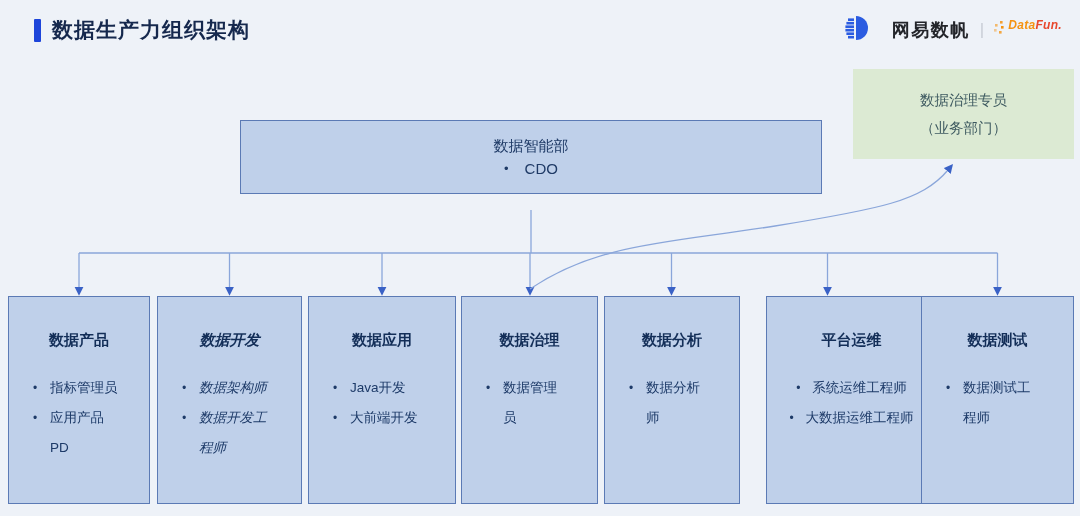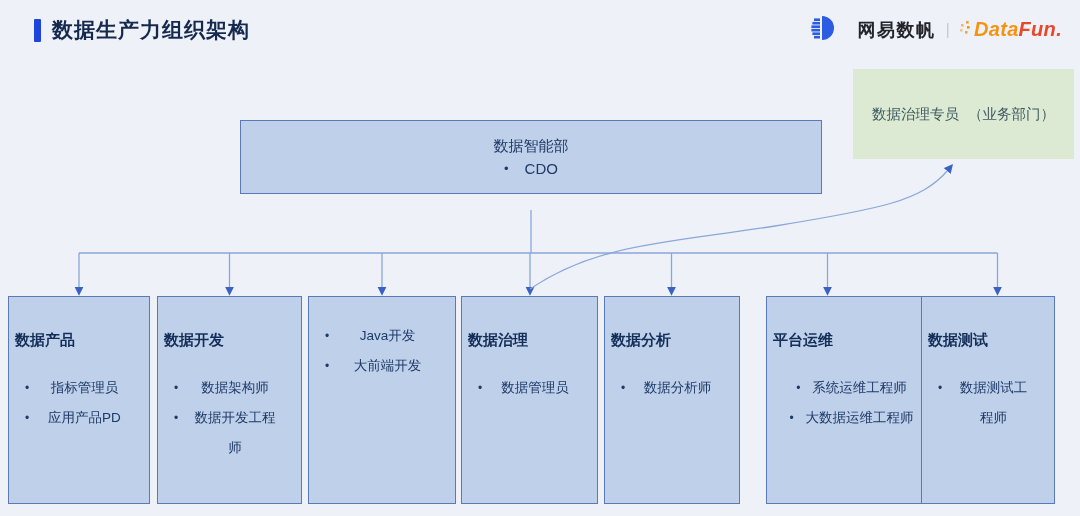--- a/index.html
+++ b/index.html
@@ -13,21 +13,21 @@
   
   .header { position:absolute; top:16px; left:28px; display:flex; align-items:center; gap:11px;margin-left:6px; }
   .accent-bar { width:7px; height:23px; background:#1d45da; border-radius:1px; }
   .page-title { margin:0; font-size:21px; font-weight:bold; color:#15284d; letter-spacing:1px; }
 
   .logos { position:absolute; top:15px; right:18px; display:flex; align-items:center; gap:9px; }
   .netease-wrap { display:flex; align-items:center; gap:21px; }
   .netease-text { font-size:18px; font-weight:600; color:#23252a; letter-spacing:1.5px; }
   .logo-sep { color:#c7ccd4; font-size:17px; padding:0 1px; }
   .datafun-wrap { display:flex; align-items:flex-start; gap:2px; }
-  .datafun-text { font-size:20px; font-weight:bold; font-style:italic; letter-spacing:0.3px; }
+  .datafun-text { font-size:12px; font-weight:bold; font-style:italic; letter-spacing:0.3px; }
   .df-data { color:#f59311; }
   .df-fun  { color:#e8472b; }
 
   
   .connectors { position:absolute; left:0; top:0; width:1080px; height:516px; pointer-events:none; }
 
   
   .node {
     position:absolute; box-sizing:border-box;
     background:#bfd0ea; border:1.6px solid #5b7ab5;
@@ -37,37 +37,37 @@
     display:flex; flex-direction:column; align-items:center; justify-content:center; gap:5px;
     font-size:15px; color:#1f3a66;
   }
   .root-title { line-height:1.2; }
   .root-role  { display:flex; align-items:center; line-height:1.2; }
   .root-role::before { content:"•"; margin-right:16px; font-size:13px; }
 
   .advisor-box {
     position:absolute; left:853px; top:69px; width:221px; height:90px;
     background:#dcead3; color:#3e5a60;
-    display:flex; align-items:center; justify-content:center; gap:9px;
+    display:flex; flex-direction:column; align-items:center; justify-content:center; gap:9px;
     font-size:14.5px;
   }
 
   .dept { top:296px; height:208px; color:#1d3a68; }
-  .dept h2 { margin:34px 6px 0; font-size:15px; font-weight:bold; color:#132e58; line-height:1.2; }
-  .dept ul { margin:24px 0 0; padding:0 22px 0 14px; list-style:none;text-align:center; }
+  .dept h2 { margin:34px 6px 0; text-align:center; font-size:15px; font-weight:bold; color:#132e58; line-height:1.2; }
+  .dept ul { margin:24px 8px 0; padding:0 22px 0 14px; list-style:none; }
   .dept li { position:relative; padding-left:19px; font-size:13.5px; line-height:30px; }
   .dept li::before { content:"•"; position:absolute; left:2px; font-size:12px; }
 
   .d1 { left:8px;   width:142px; }
-  .d2 { left:157px; width:145px; }
+  .d2 { left:157px; width:145px;font-style:italic; }
   .d3 { left:308px; width:148px; }
   .d4 { left:461px; width:137px; }
   .d5 { left:604px; width:136px; }
   .d6 { left:766px; width:171px; }
-  .d7 { left:921px; width:134px; }
+  .d7 { left:921px; width:153px; }
 
   
   .d6 ul { padding-left:4px; padding-right:4px; }
   .d6 li { display:flex; justify-content:center; padding-left:0; }
   .d6 li::before { position:static; margin-right:12px; }
 </style>
 </head>
 <body>
 
 <div class="stage">
@@ -147,20 +147,21 @@
 
   <div class="node dept d2">
     <h2>数据开发</h2>
     <ul>
       <li>数据架构师</li>
       <li>数据开发工程师</li>
     </ul>
   </div>
 
   <div class="node dept d3">
+    <h2>数据应用</h2>
     <ul>
       <li>Java开发</li>
       <li>大前端开发</li>
     </ul>
   </div>
 
   <div class="node dept d4">
     <h2>数据治理</h2>
     <ul>
       <li>数据管理员</li>

